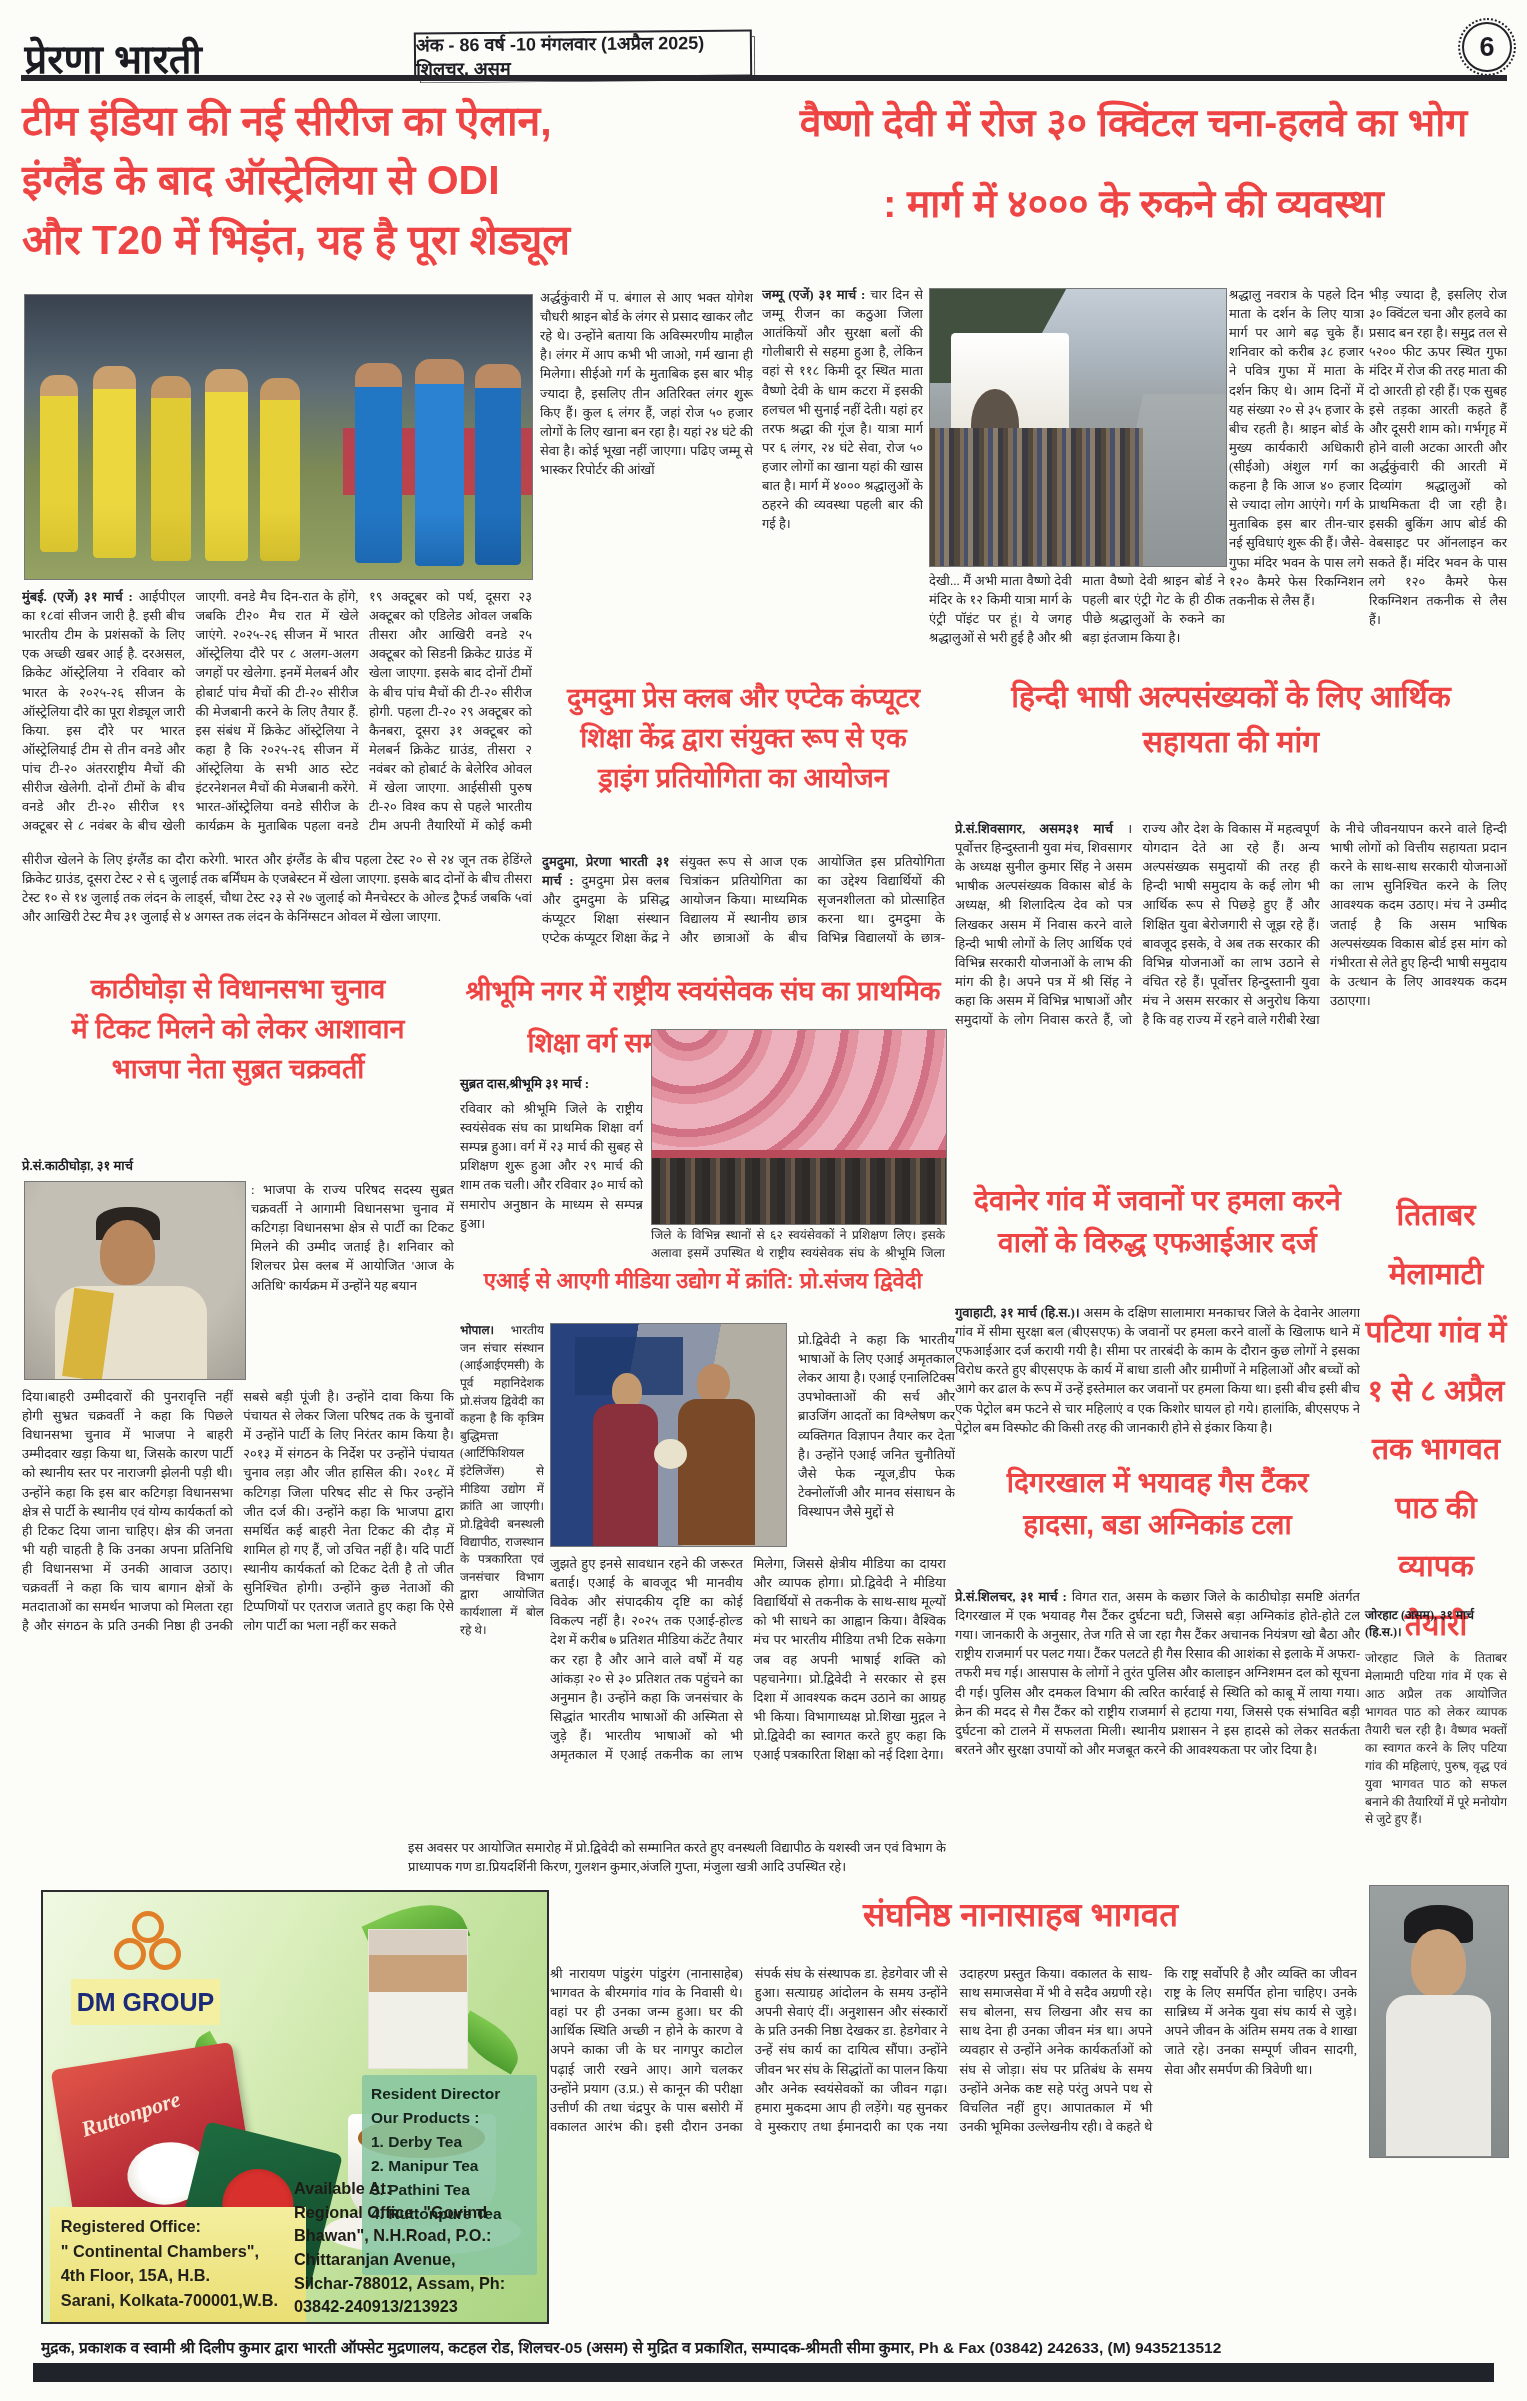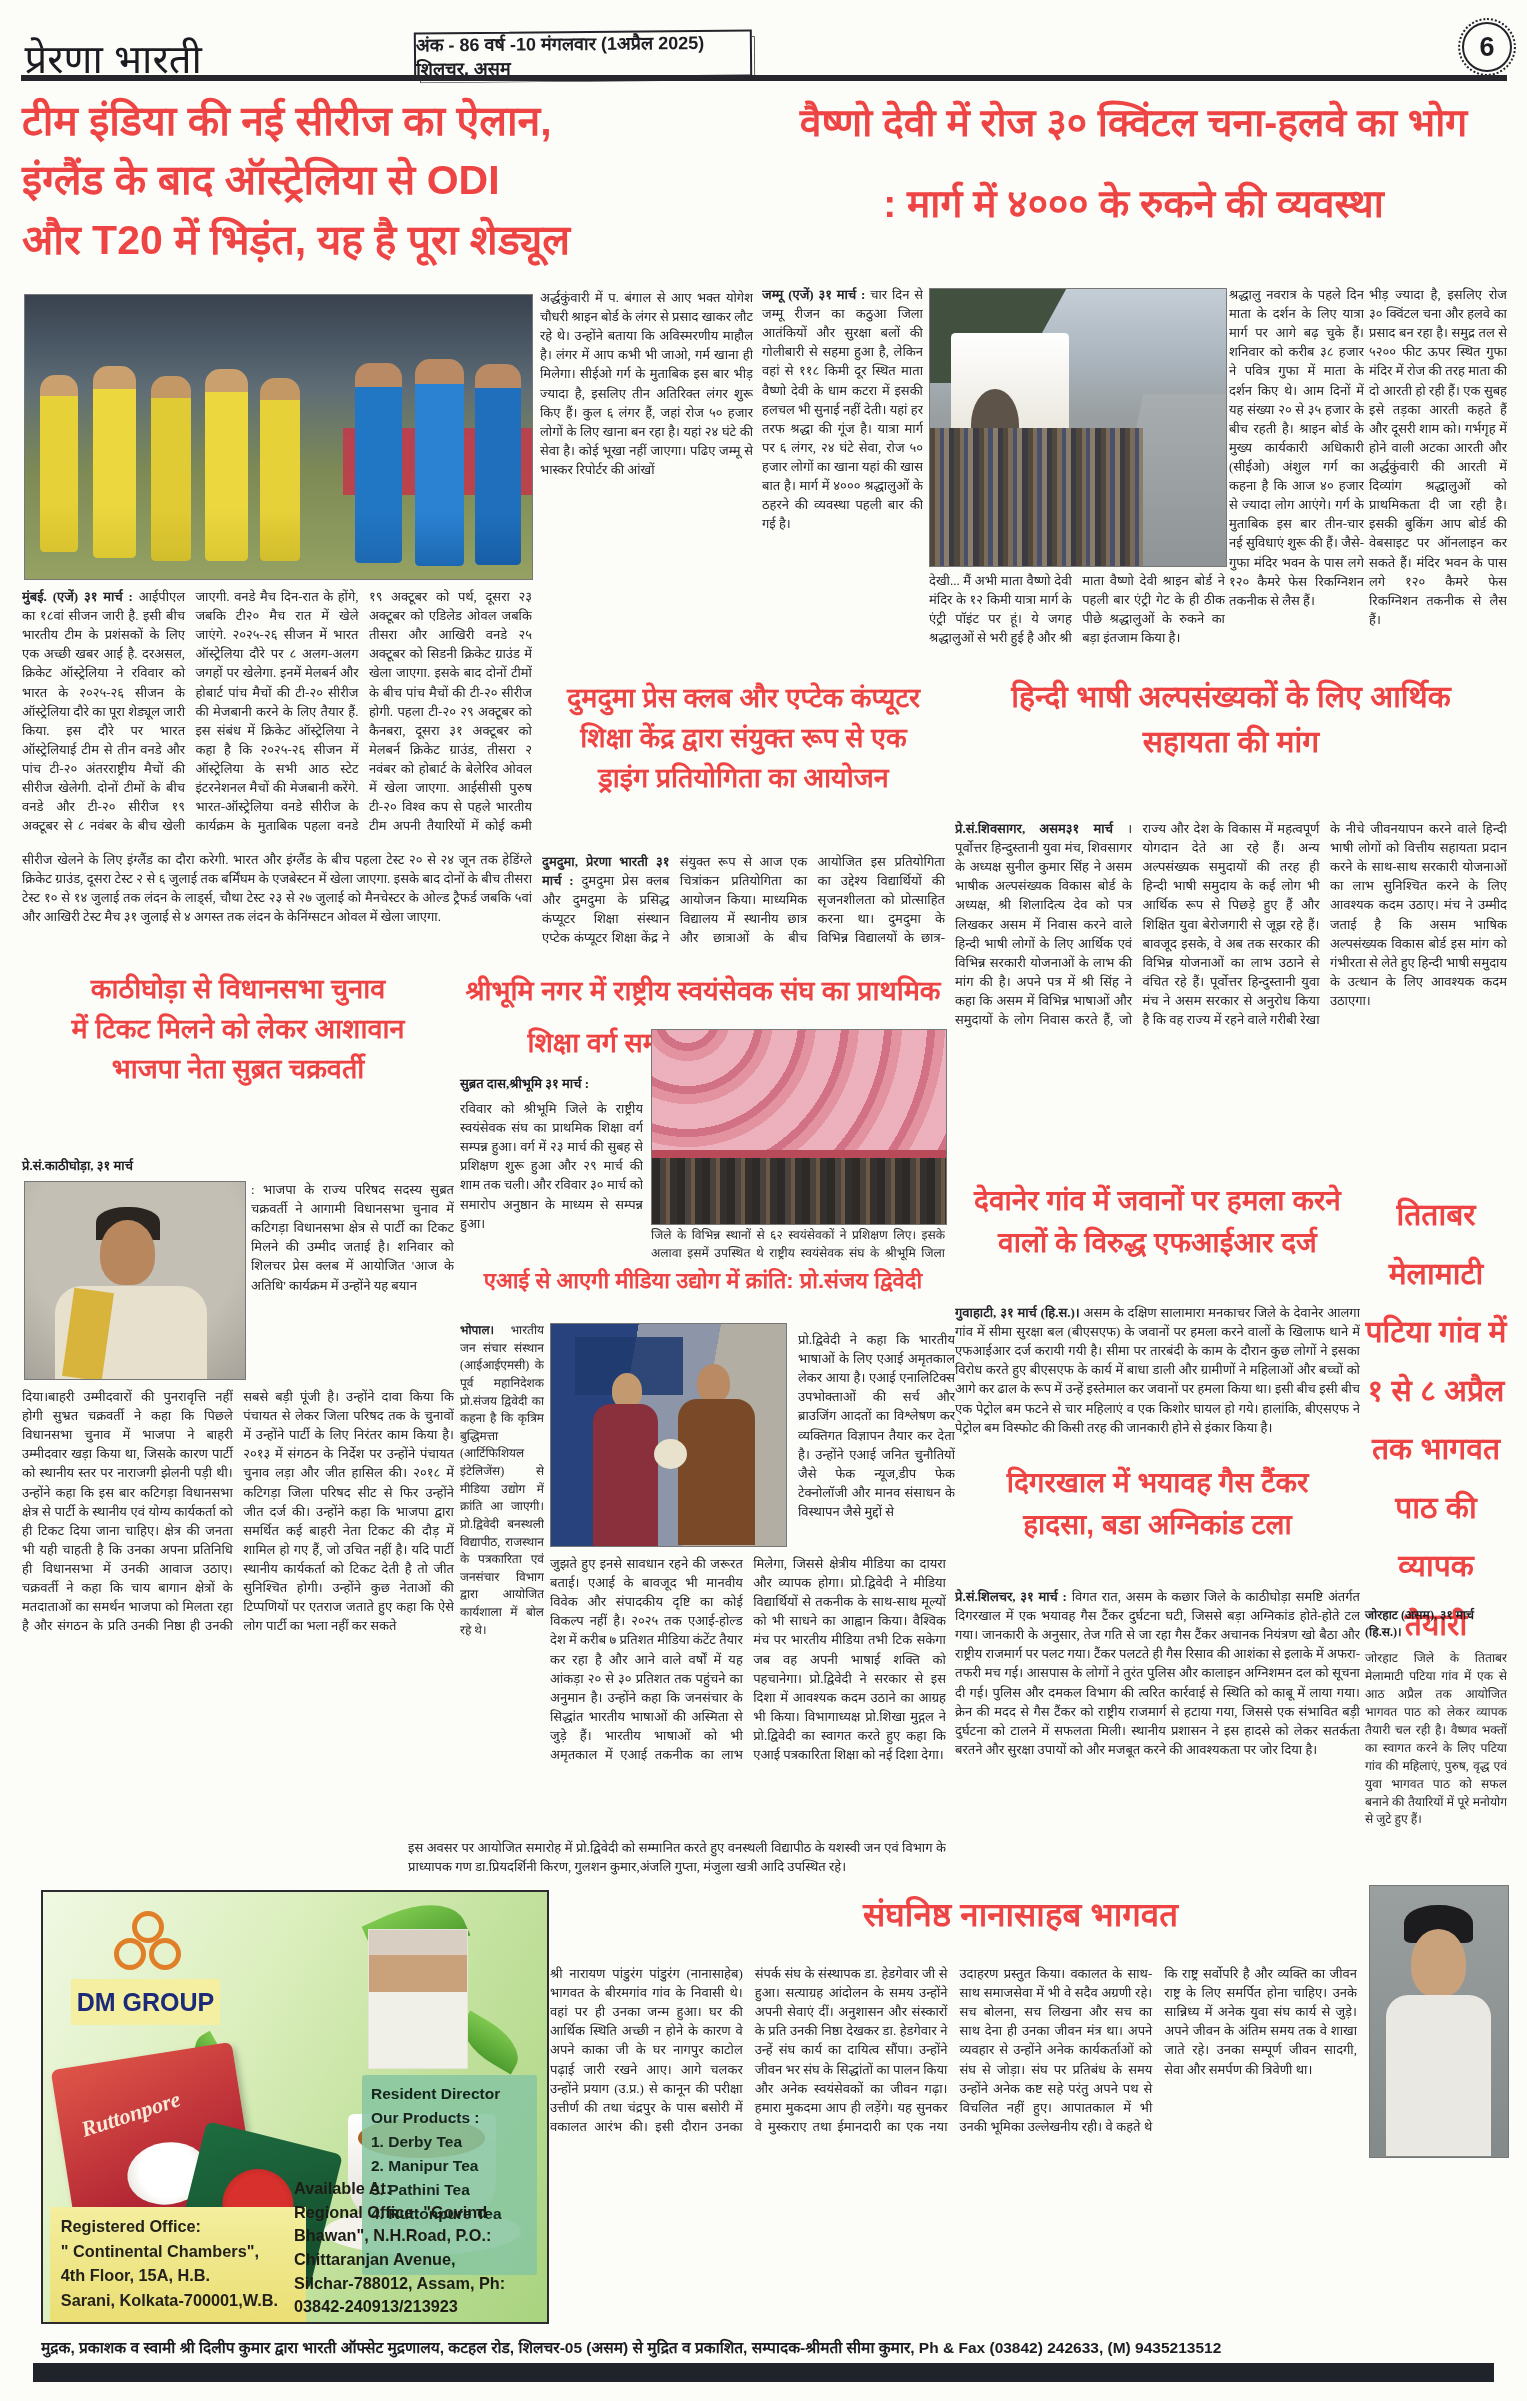--- a/index.html
+++ b/index.html
@@ -18,21 +18,21 @@
   .h44c{font-size:33px;line-height:1.3;text-align:center}
   .h40v{font-size:30px;line-height:1.95;text-align:center}
   
   .bt{font-size:13px;line-height:1.47;text-align:justify;color:#25252c;overflow:hidden;word-break:break-word}
   .bt .dl{font-weight:700}
   .cols2{column-count:2;column-gap:10.4px}
   .cols3{column-count:3;column-gap:10.4px}
   .cols4{column-count:4;column-gap:12px}
   .byline{font-size:13px;font-weight:700;color:#1d1d24}
   
-  .nameplate{font-family:"Liberation Sans",sans-serif;font-weight:400;font-size:40px;color:#1b1b22}
+  .nameplate{font-family:"Liberation Sans",sans-serif;font-weight:700;font-size:40px;color:#1b1b22}
   .issuebox{border:2.2px solid #232329;background:#fcfcf9;display:flex;align-items:center;justify-content:center;
             font-family:"Liberation Sans",sans-serif;font-weight:700;font-size:18px;
             box-shadow:4.4px 5.2px 0 -2.2px #fcfcf9,4.4px 5.2px 0 -1.5px #232329;transform:rotate(-0.5deg)}
   .badge{width:46px;height:46px;border-radius:50%;border:2.2px solid #232329;outline:2.2px dotted #232329;outline-offset:2.2px;
          display:flex;align-items:center;justify-content:center;font-family:"Liberation Sans",sans-serif;
          font-weight:700;font-size:27px;background:#fcfcf9}
   .rule{background:#26262c}
   
   .ph{overflow:hidden;border:0.7px solid #777}
   .ph *{position:absolute}

